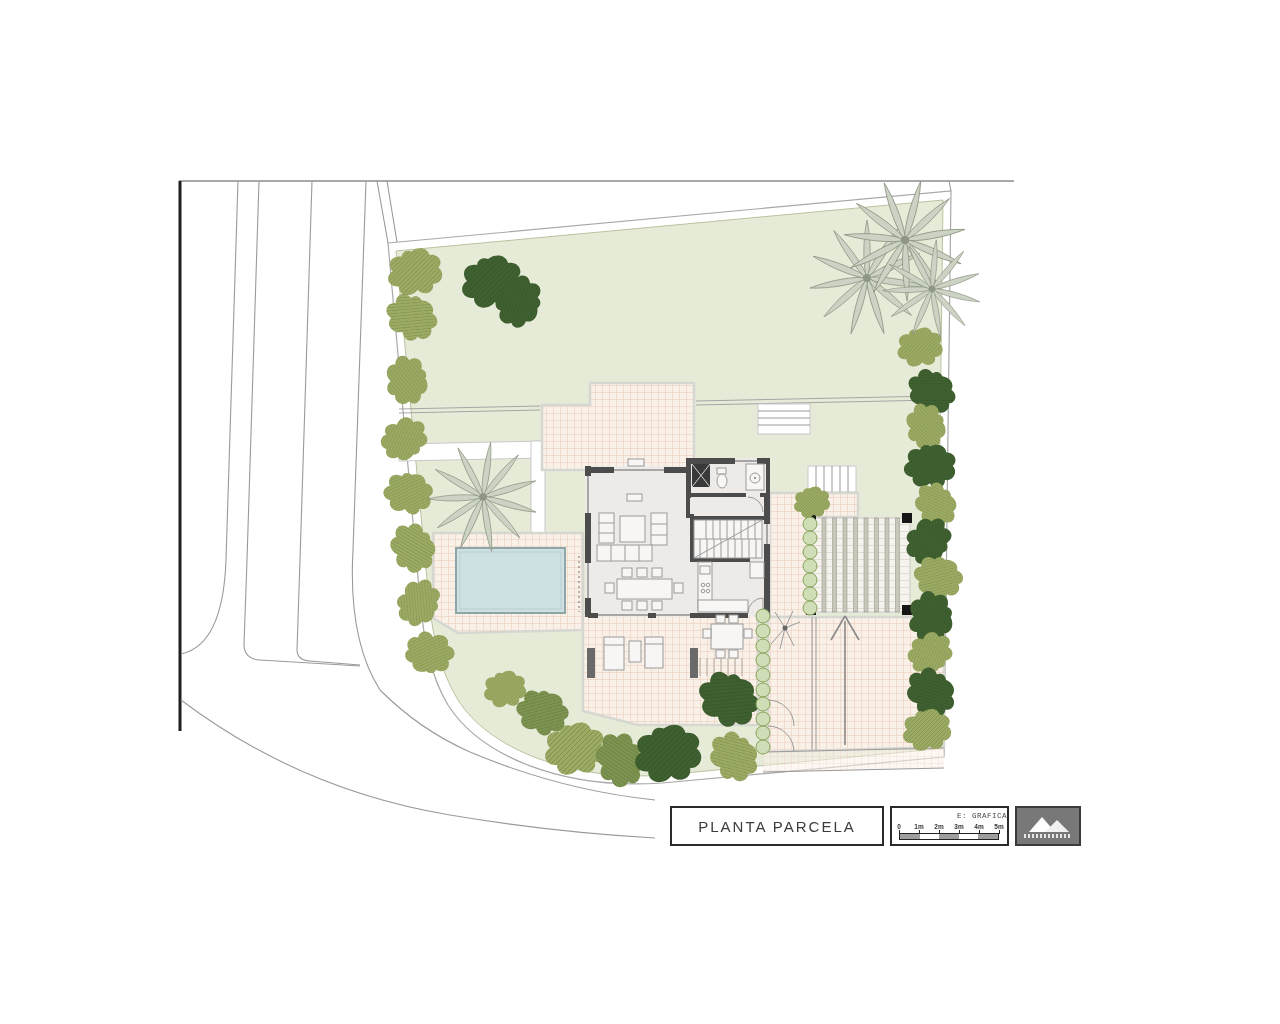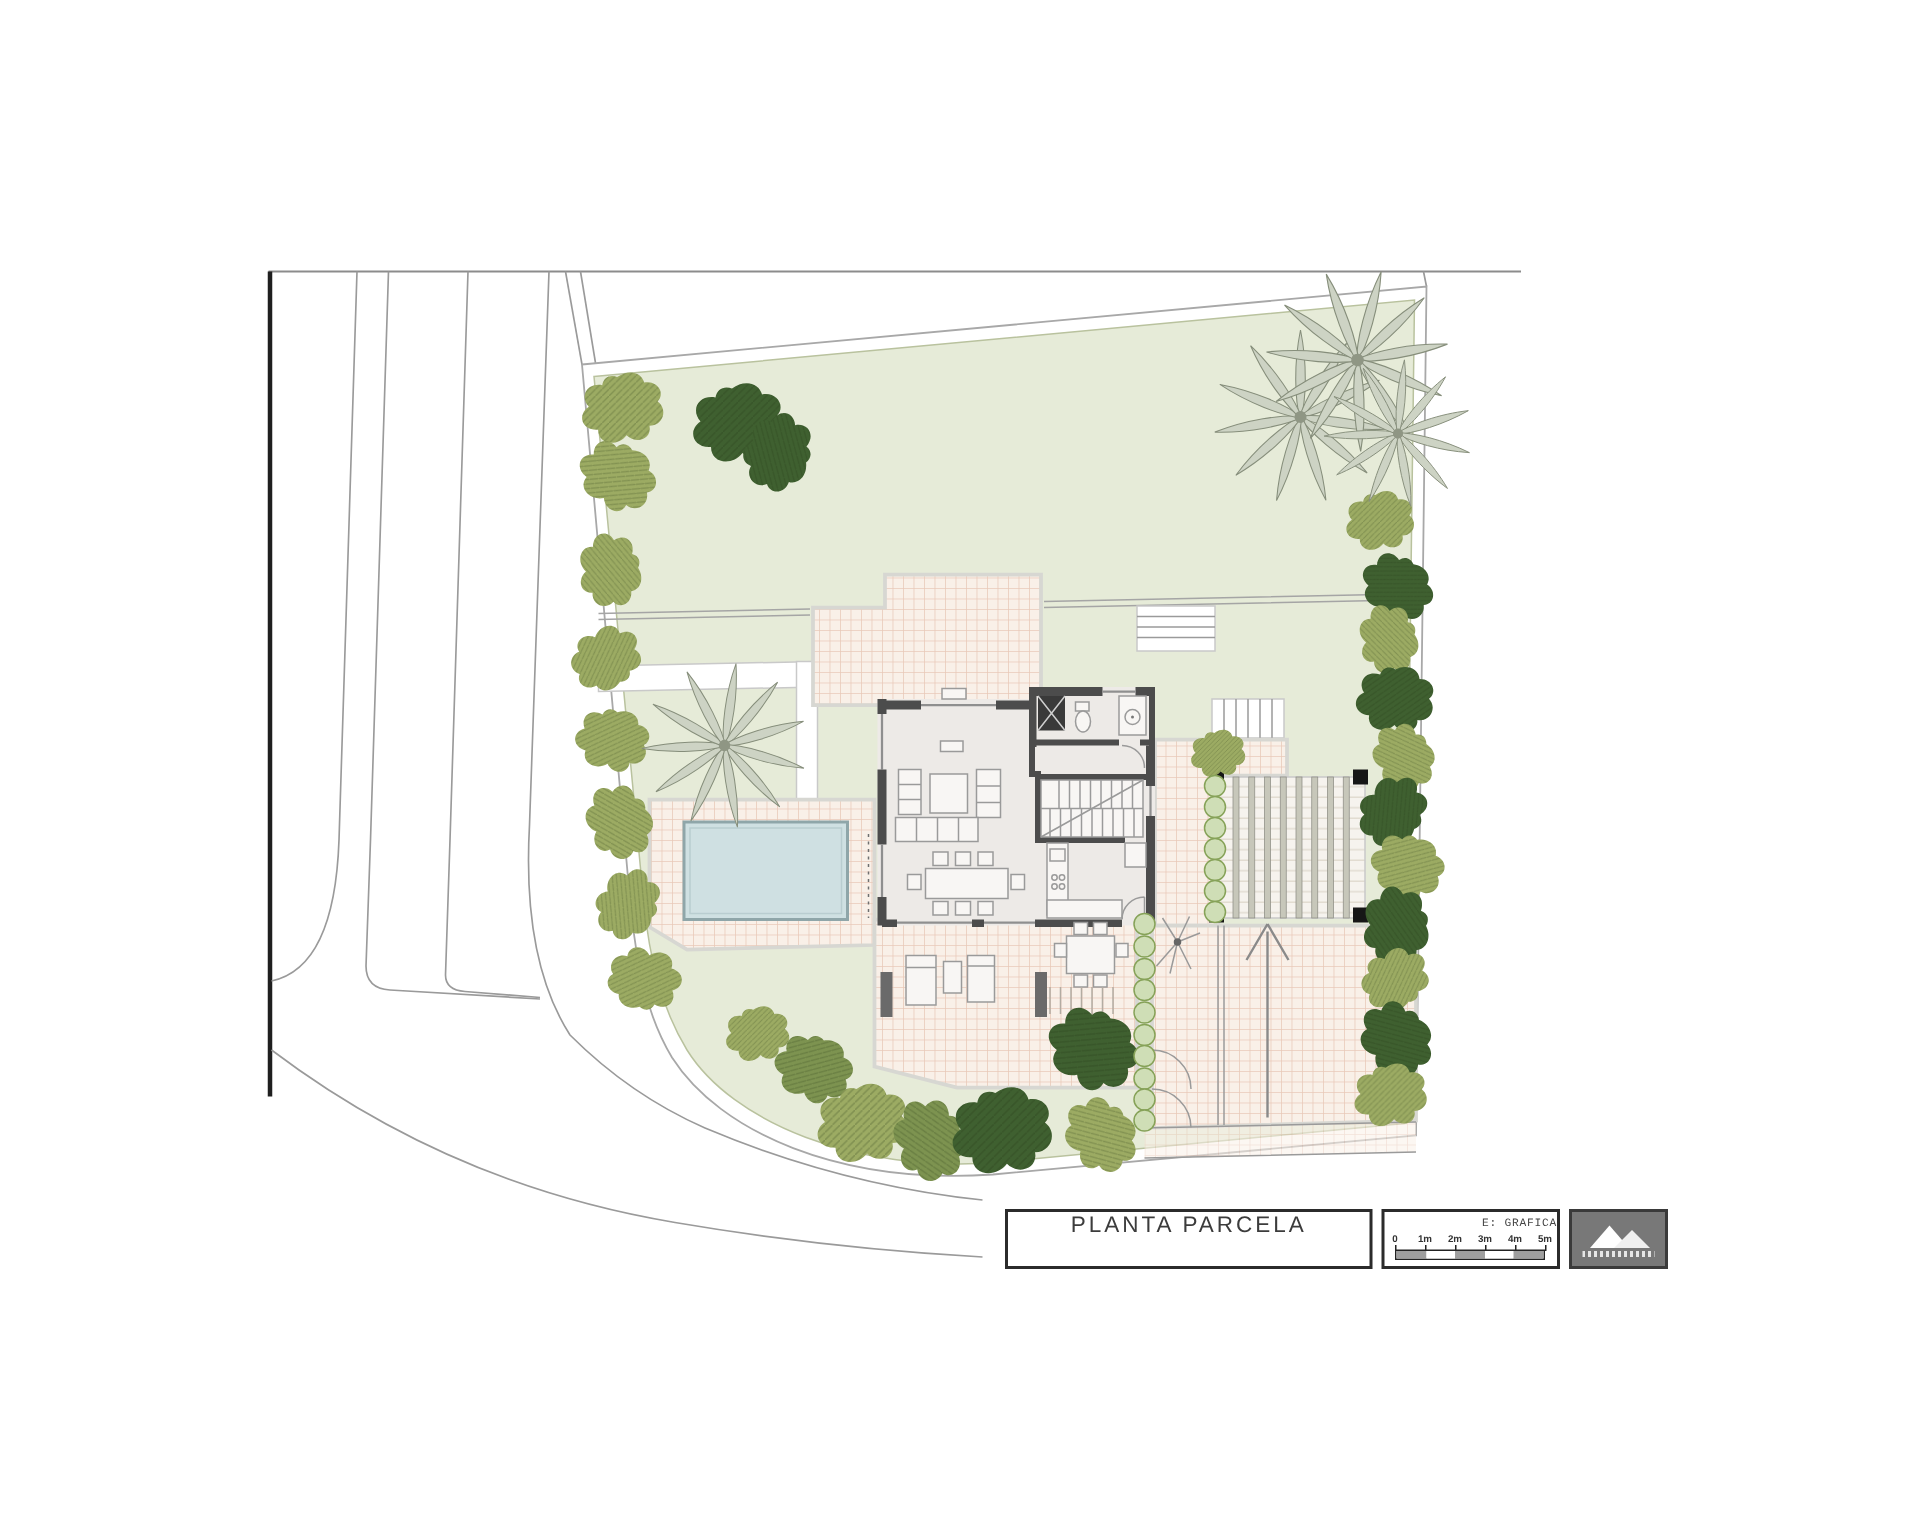--- a/index.html
+++ b/index.html
@@ -32,21 +32,21 @@
   .palmf{fill:var(--palm);stroke:var(--palm_outline);stroke-width:.7;}
   .bush{fill:var(--bush_fill);stroke:var(--bush_stroke);stroke-width:1;}
   .beam{fill:#c7c7ba;stroke:#8d8d84;stroke-width:.5;}
   .post{fill:#161616;}
   .arrow{stroke:#8a8a8a;fill:none;stroke-width:1.6;}
   .gate{stroke:#9a9a9a;fill:none;stroke-width:1;}
 
   
   .titleblock{position:absolute;left:670px;top:806px;display:flex;gap:6px;align-items:stretch;}
   .tb-box{border:2px solid #2b2b2b;background:#fff;box-sizing:border-box;}
-  .tb-title{width:245px;height:40px;display:flex;justify-content:center;}
+  .tb-title{width:214px;height:40px;display:flex;align-items:center;justify-content:center;}
   .tb-title span{font-size:15px;letter-spacing:2px;color:#3c3c3c;}
   .tb-scale{width:119px;height:40px;position:relative;}
   .sb-label{position:absolute;top:4px;left:0;right:0;text-align:right;
             font-size:7.5px;color:#444;letter-spacing:.5px;font-family:Liberation Mono, monospace;}
   .sb-wrap{position:absolute;left:7px;top:15px;width:100px;height:18px;}
   .sb-ticklabels{position:relative;height:8px;}
   .sb-ticklabels span{position:absolute;transform:translateX(-50%);font-size:6.5px;
                       font-weight:bold;color:#333;}
   .sb-bar{position:relative;margin-top:2px;height:5px;border:1px solid #222;display:flex;}
   .sb-seg{height:100%;flex:1 1 0;}

